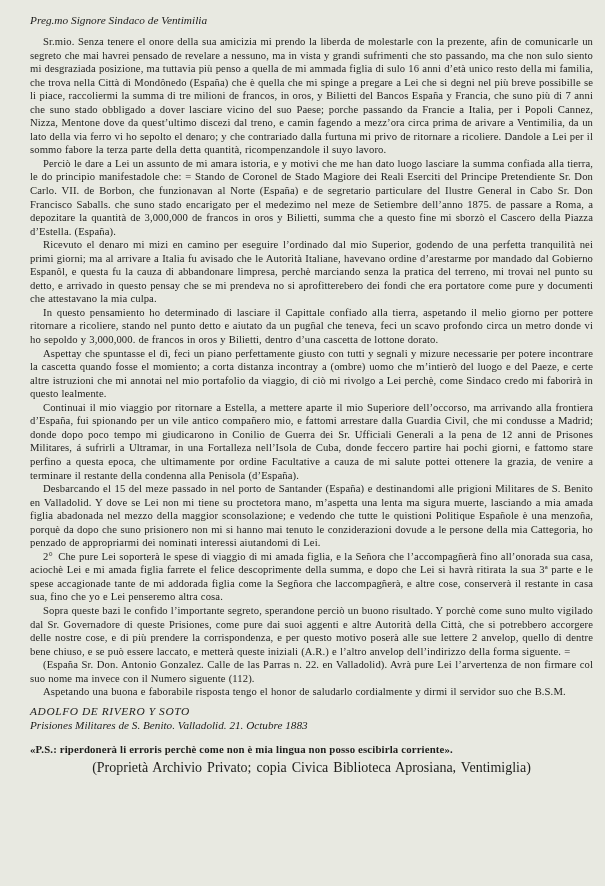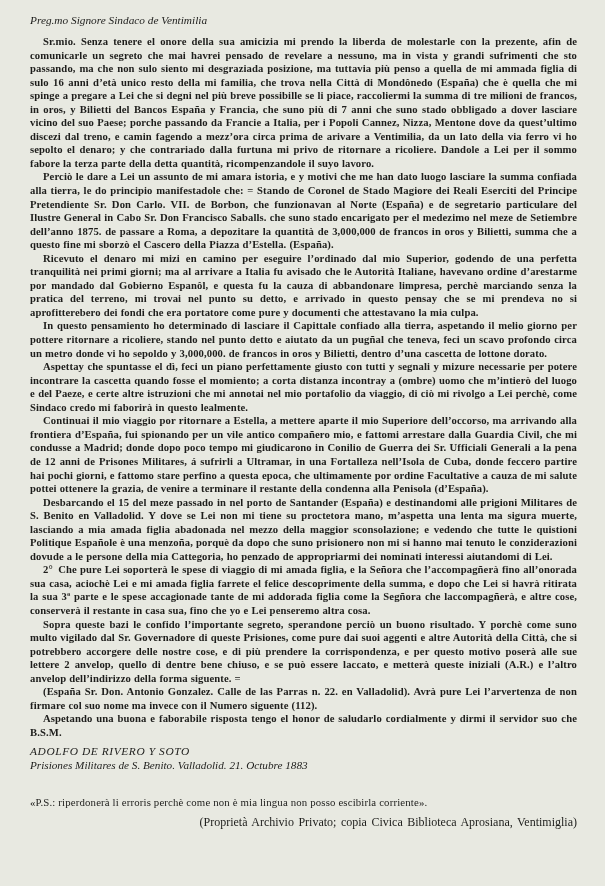--- a/index.html
+++ b/index.html
@@ -11,61 +11,60 @@
     height: 886px;
     background: #e8e9e1;
     color: #1d1d1b;
     font-family: "Liberation Serif", "DejaVu Serif", serif;
     overflow: hidden;
   }
   .page {
     box-sizing: border-box;
     width: 605px;
     height: 886px;
-    padding: 13px 28px 10px 30px;
+    padding: 13px 12px 10px 30px;
   }
   .salutation {
     font-style: italic;
     font-size: 11.3px;
     line-height: 14px;
     margin: 0 0 8px 0;
   }
   .body-text p {
     margin: 0;
     font-size: 10.65px;
     line-height: 13.55px;
     text-align: justify;
     text-indent: 13px;
     letter-spacing: 0.1px;
     word-spacing: 0.3px;
-    font-weight: bold;
   }
   .signature {
     margin-top: 5px;
     font-style: italic;
     font-size: 11.4px;
     line-height: 14px;
     letter-spacing: 0.6px;
   }
   .dateline {
     font-style: italic;
     font-size: 11.2px;
     line-height: 14px;
   }
   .postscript {
-    margin-top: 24px;
-    font-weight: normal;
+    margin-top: 11px;
+    font-weight: bold;
     font-size: 10.8px;
     line-height: 13.5px;
     letter-spacing: 0.15px;
   }
   .credit {
     margin-top: 5px;
-    text-align: right;
-    font-size: 12px;
+    text-align: center;
+    font-size: 14px;
     line-height: 14px;
     word-spacing: 1.5px;
   }
 </style>
 </head>
 <body>
 
 <div class="page">
 
   <div class="salutation">Preg.mo Signore Sindaco de Ventimilia</div>

